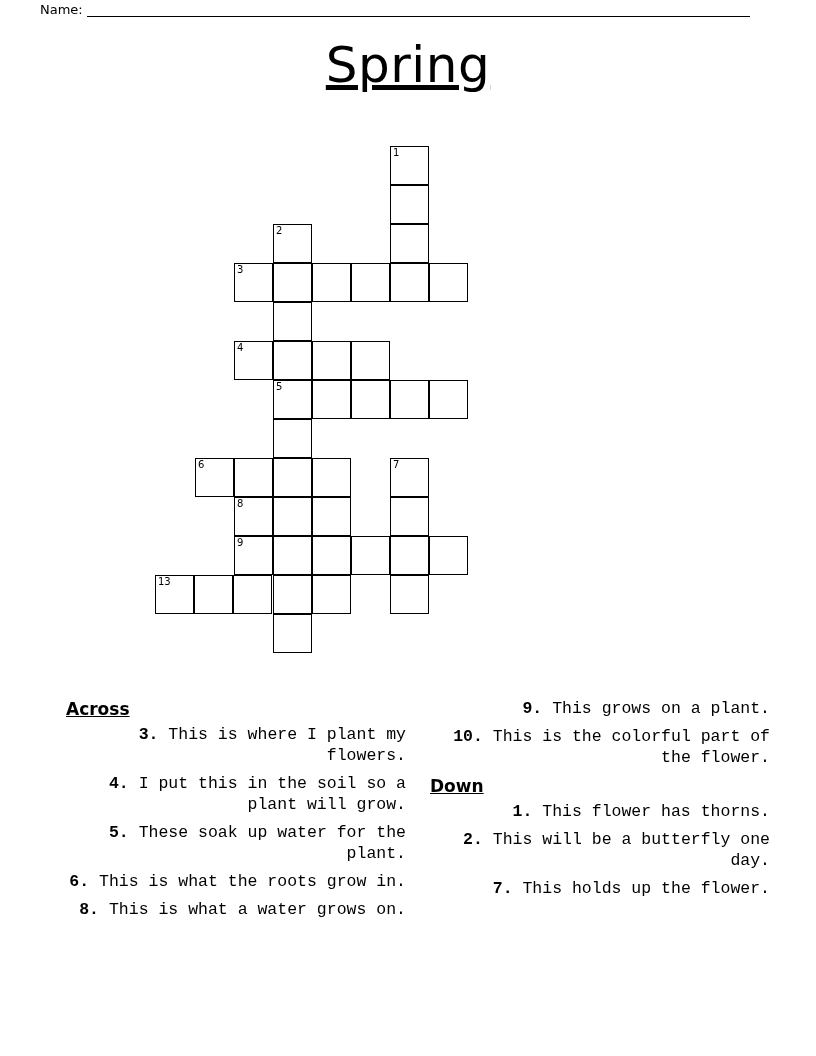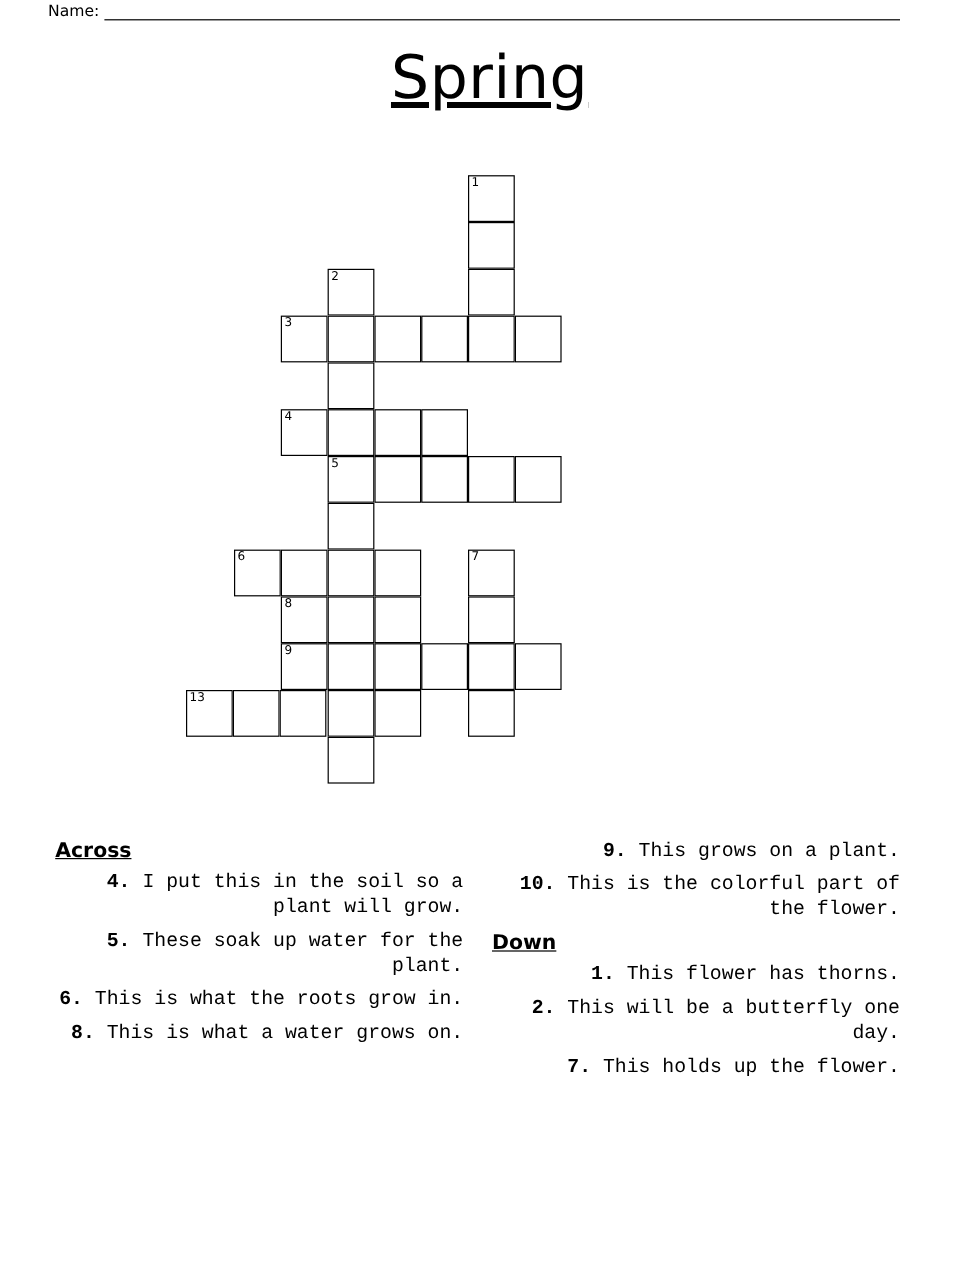--- a/index.html
+++ b/index.html
@@ -89,20 +89,21 @@
     position: absolute;
     top: 698px;
     left: 0;
     width: 816px;
     height: 260px;
   }
   .clue-col {
     position: absolute;
     top: 0;
     width: 340px;
+    margin-left: 20px;
   }
   .col-left { left: 46px; }
   .col-right { left: 410px; }
 
   .clue-heading {
     font-family: "DejaVu Sans", sans-serif;
     font-size: 17px;
     font-weight: bold;
     text-decoration: underline;
     margin: 0 0 4px 0;
@@ -194,20 +195,24 @@
       <div class="cell" style="left: 118px; top: 429px;"></div>
       <div class="cell" style="left: 157px; top: 429px;"></div>
       <div class="cell" style="left: 235px; top: 429px;"></div>
       <div class="cell" style="left: 118px; top: 468px;"></div>
     </div>
 
   <div class="clues">
     <div class="clue-col col-left">
       <div class="clue-heading">Across</div>
       <div class="clue">
+        <span class="cnum">3.</span>
+        <span>This is where I plant my flowers.</span>
+      </div>
+      <div class="clue">
         <span class="cnum">4.</span>
         <span>I put this in the soil so a plant will grow.</span>
       </div>
       <div class="clue">
         <span class="cnum">5.</span>
         <span>These soak up water for the plant.</span>
       </div>
       <div class="clue">
         <span class="cnum">6.</span>
         <span>This is what the roots grow in.</span>

